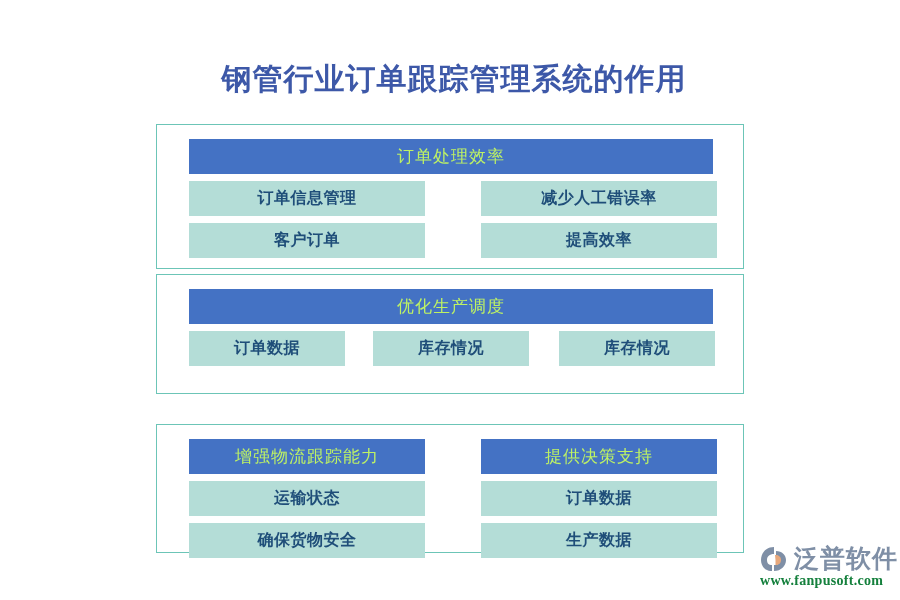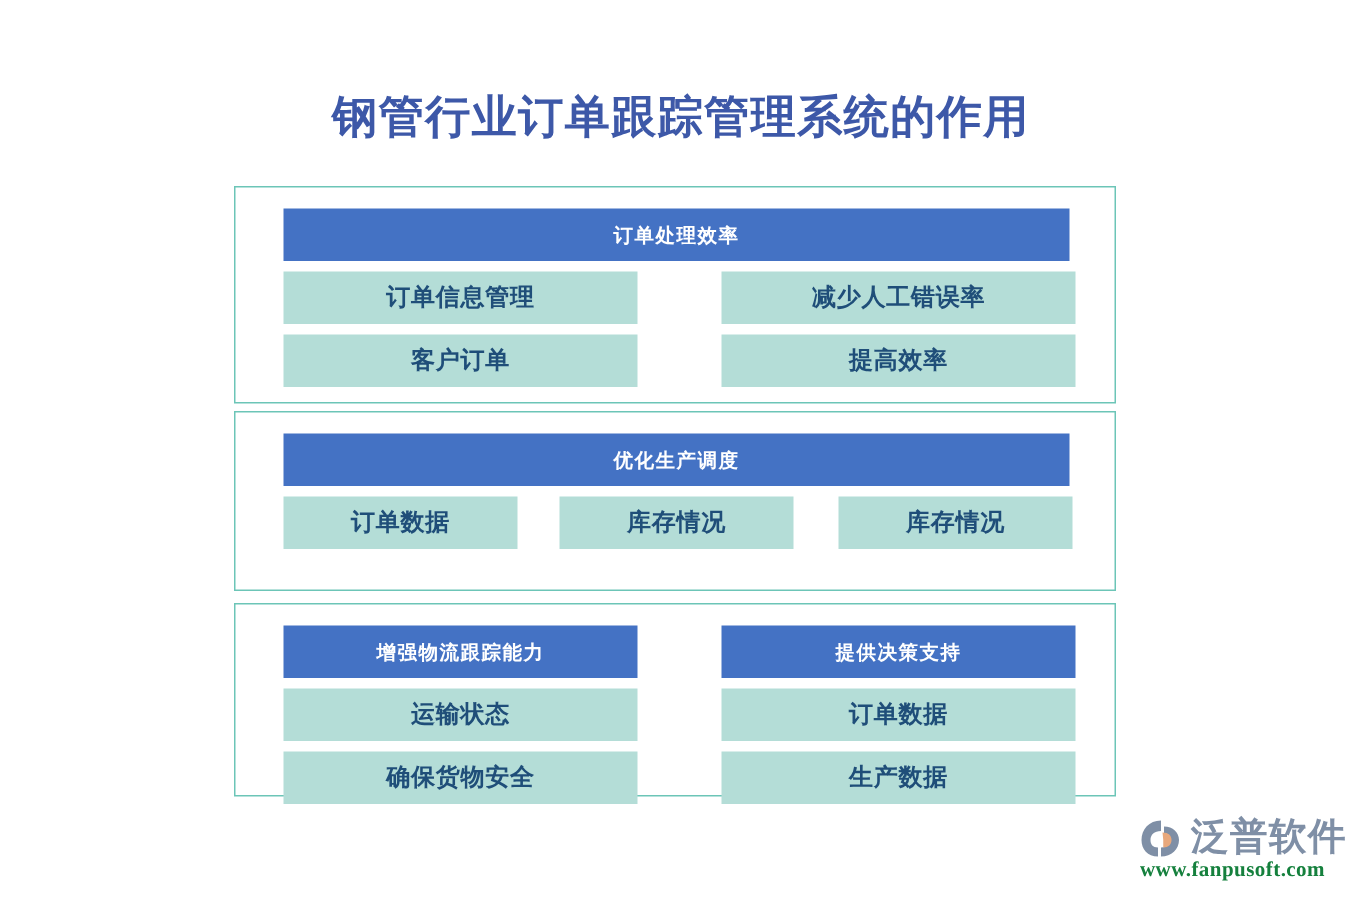--- a/index.html
+++ b/index.html
@@ -44,29 +44,29 @@
   .section {
     position: absolute;
     left: 156px;
     width: 588px;
     border: 1.4px solid #6cc5b7;
     box-sizing: border-box;
     background: #ffffff;
   }
   #section-1 { top: 124px; height: 145px; }
   #section-2 { top: 274px; height: 120px; }
-  #section-3 { top: 402px; height: 129px; }
+  #section-3 { top: 424px; height: 129px; }
 
   
   .hdr {
     position: absolute;
     background: #4472c4;
-    color: #ffffff;
-    font-size: 13px;
-    font-weight: bold;
+    color: #bef264;
+    font-size: 17px;
+    font-weight: normal;
     letter-spacing: 1px;
     display: flex;
     align-items: center;
     justify-content: center;
     box-sizing: border-box;
     white-space: nowrap;
   }
   
   .hdr-full {
     left: 32px;

